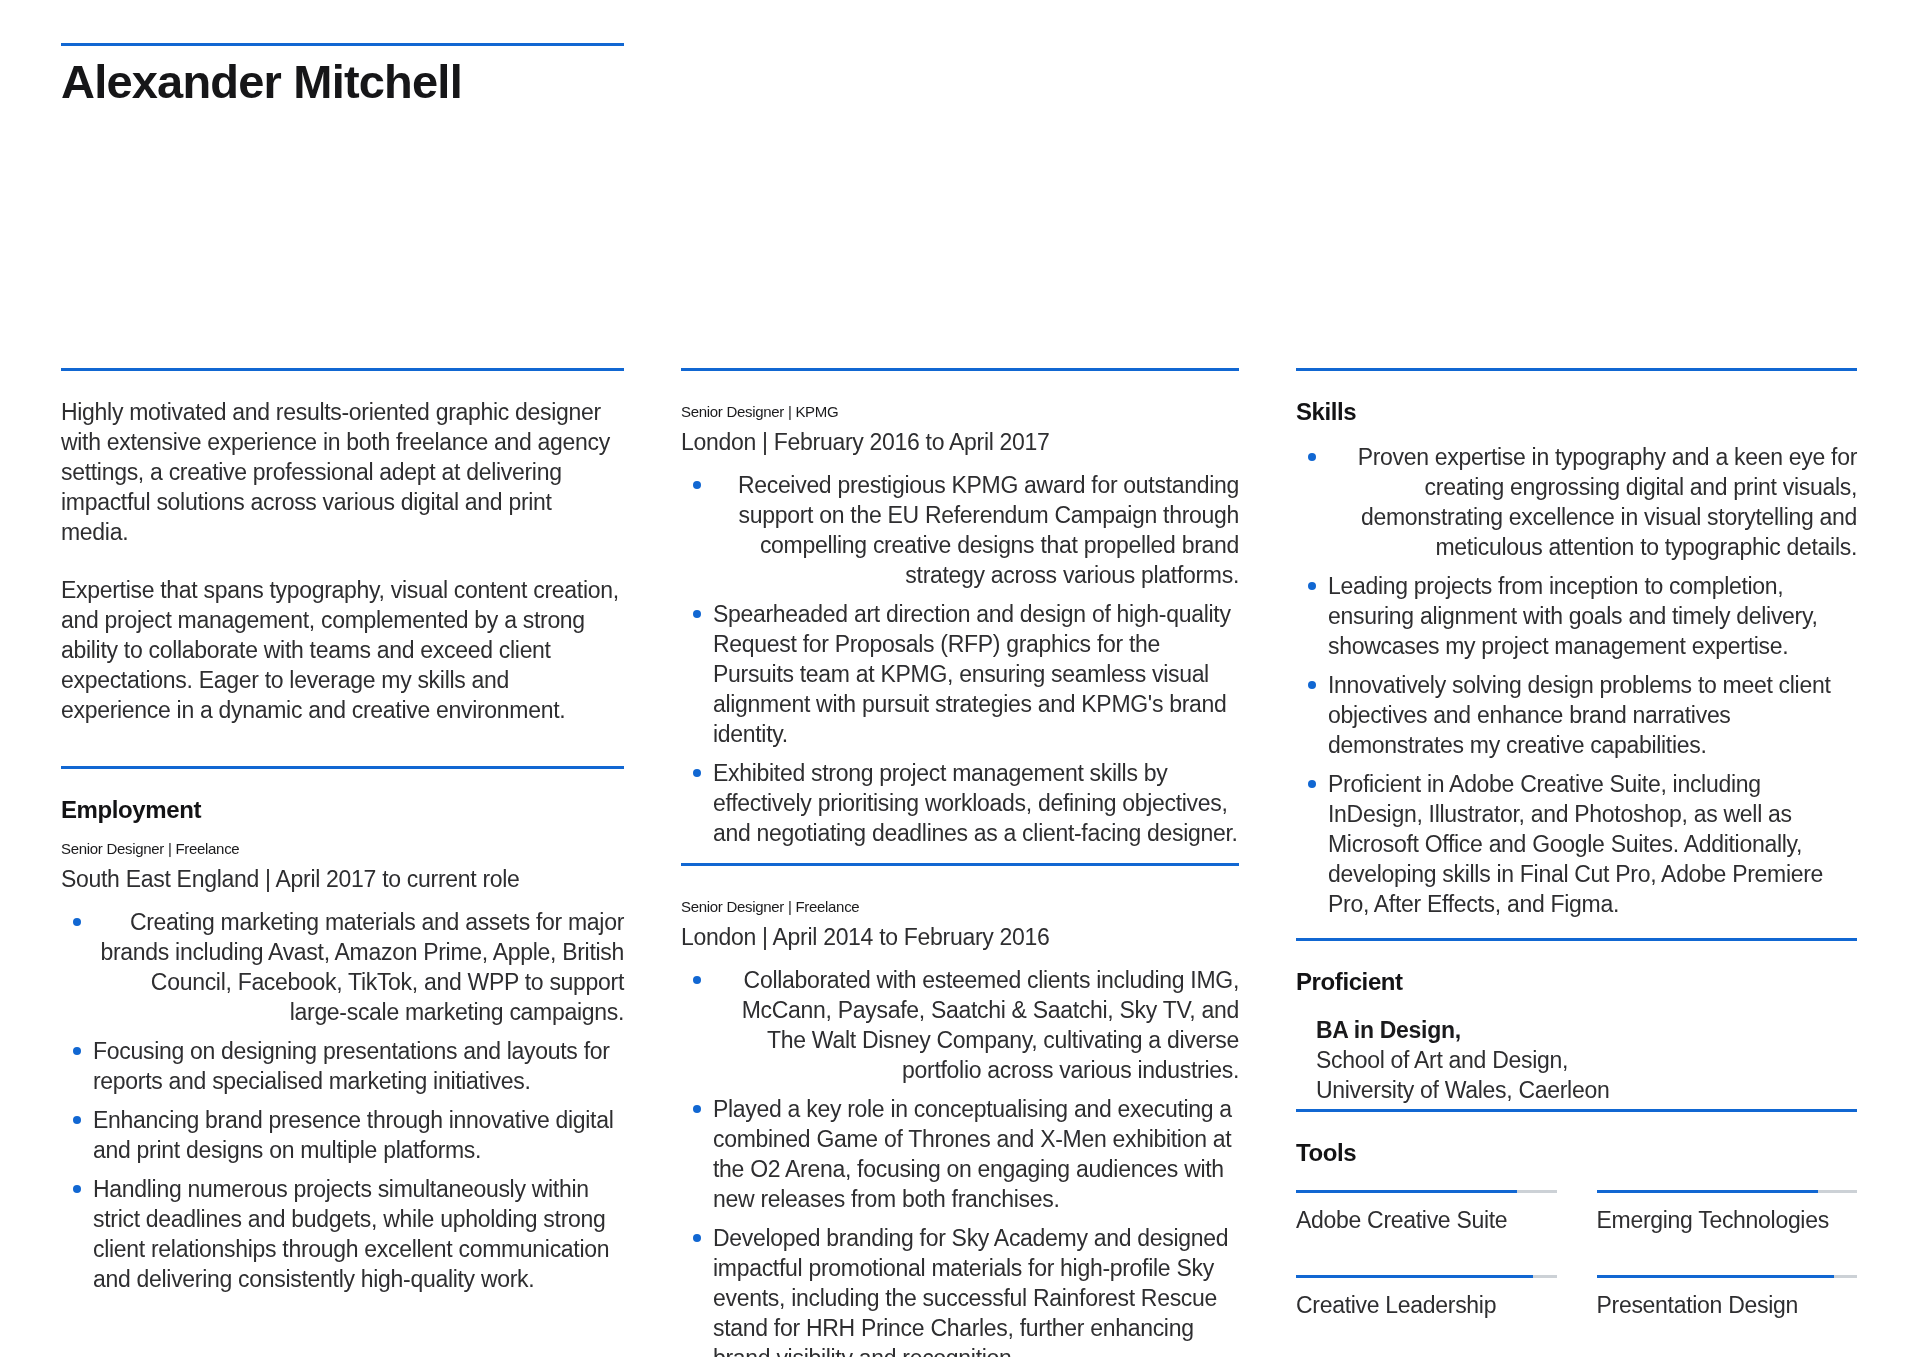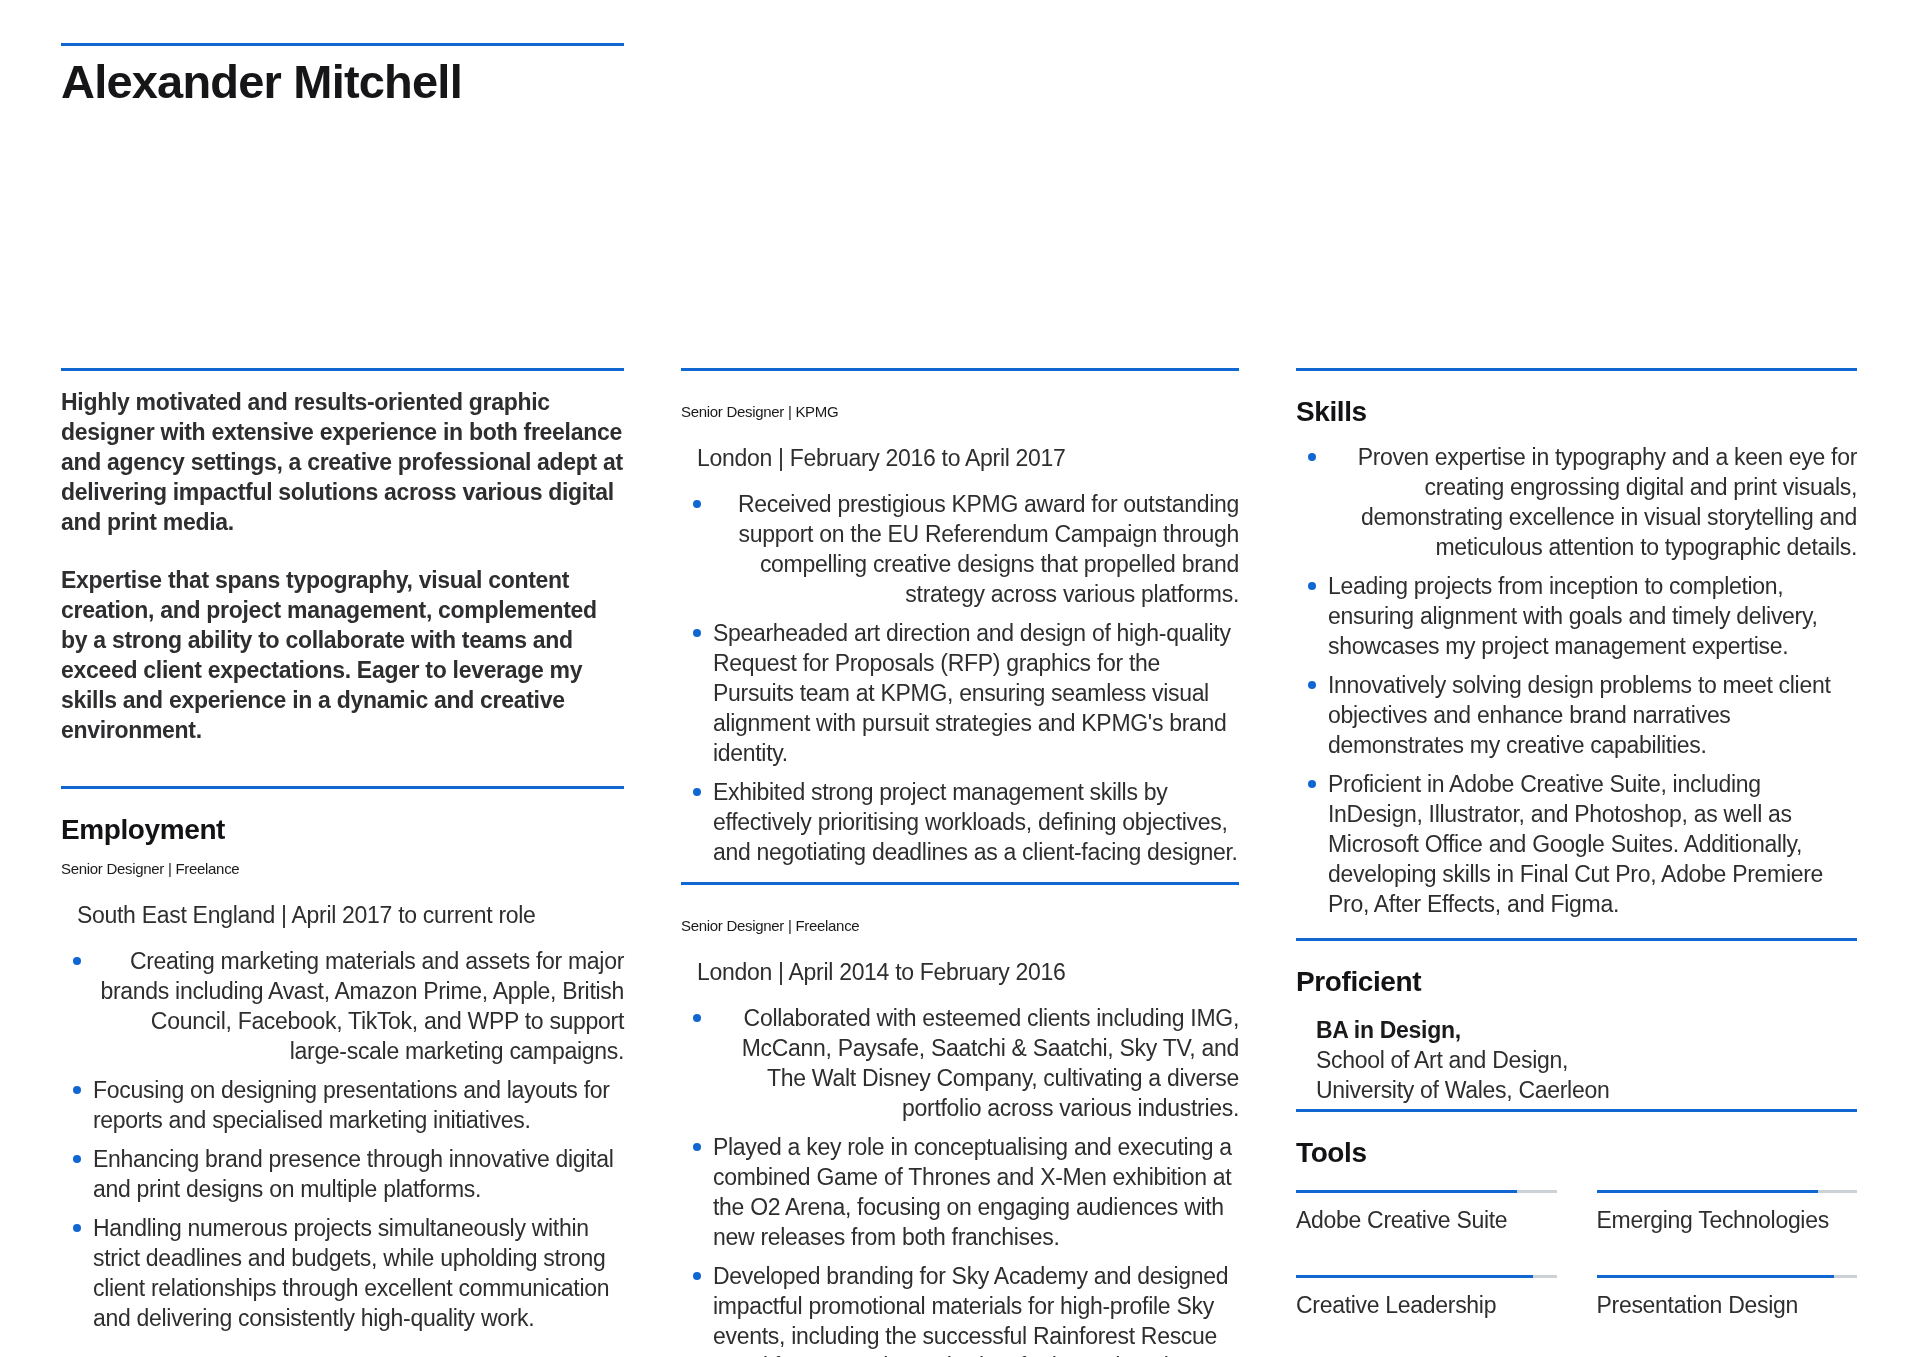--- a/index.html
+++ b/index.html
@@ -29,40 +29,40 @@
     display: flex;
     margin: 258px 0 0 61px;
     gap: 57px;
     align-items: flex-start;
   }
   .col { flex: 0 0 auto; }
   .col-1 { width: 563px; }
   .col-2 { width: 558px; }
   .col-3 { width: 561px; }
 
-  .summary p { margin: 16px 0 0; line-height: 30px; font-weight: bold; }
+  .summary p { margin: 26px 0 0; line-height: 30px; }
   .summary p + p { margin-top: 28px; }
 
   h2 {
     margin: 24px 0 0;
-    font-size: 28px;
+    font-size: 24px;
     line-height: 34px;
     font-weight: 700;
     letter-spacing: -0.4px;
     color: #131315;
   }
   .job-title {
     margin: 26px 0 0;
     font-size: 15px;
     line-height: 30px;
     font-weight: 400;
     color: #1a1a1c;
   }
   .job-title.tight { margin-top: 7px; }
-  .job-meta { margin: 16px; line-height: 30px; }
+  .job-meta { margin: 0; line-height: 30px; }
 
   .bullets { margin: 13px 0 0; padding: 0; list-style: none; }
   .bullets.first-job { }
   .bullets li {
     position: relative;
     margin: 9px 0 0;
     padding-left: 32px;
     line-height: 30px;
   }
   .bullets li:first-child { margin-top: 0; text-align: right; }

